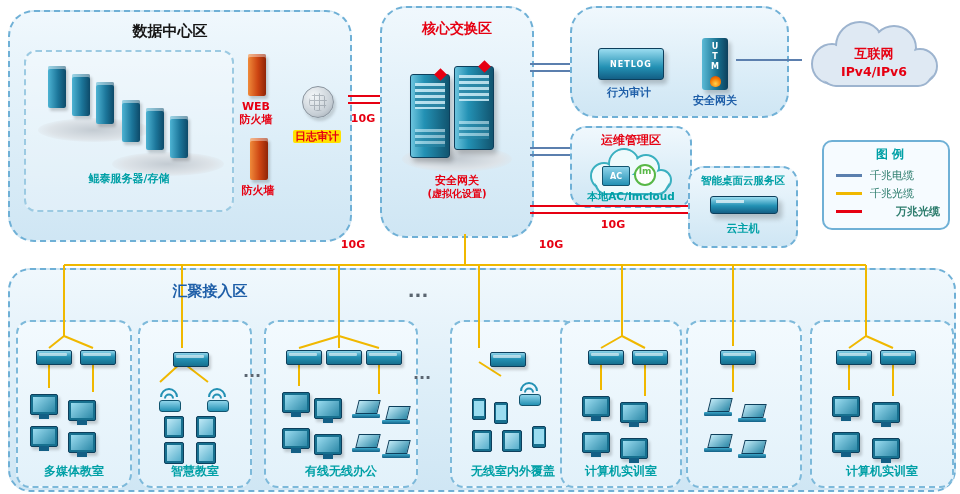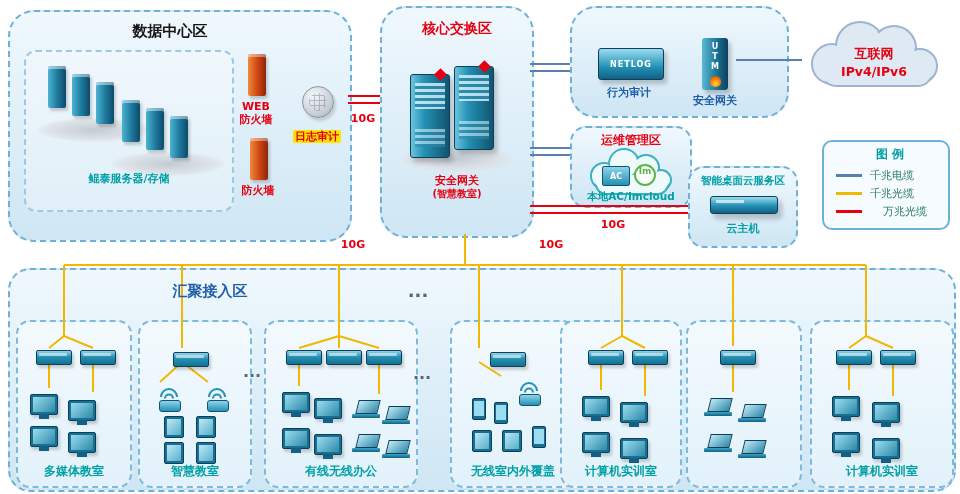--- a/index.html
+++ b/index.html
@@ -122,21 +122,21 @@
   <div class="zone" style="left:380px;top:6px;width:150px;height:228px;">
     <div class="lbl t-red" style="left:0;top:12px;width:150px;font-size:14px;">核心交换区</div>
     <div class="eshadow" style="left:20px;top:138px;width:110px;height:26px;"></div>
     <div class="dev coresw" style="left:28px;top:66px;">
         <span class="tag"></span>
       </div>
     <div class="dev coresw" style="left:72px;top:58px;">
         <span class="tag"></span>
       </div>
     <div class="lbl t-red" style="left:0;top:166px;width:150px;font-size:11px;">安全网关</div>
-    <div class="lbl t-red" style="left:0;top:180px;width:150px;font-size:10px;">(智慧教室)</div>
+    <div class="lbl t-red" style="left:0;top:180px;width:150px;font-size:10px;">(虚拟化设置)</div>
   </div>
 
   <div class="zone" style="left:570px;top:6px;width:215px;height:108px;">
     <div class="dev netlog" style="left:26px;top:40px;">
       <span>NETLOG</span>
     </div>
     <div class="lbl t-blue" style="left:14px;top:78px;width:86px;font-size:11px;">行为审计</div>
     <div class="dev utm" style="left:130px;top:30px;">
       <span class="vtext">UTM</span>
       <span class="flame"></span>
@@ -198,21 +198,21 @@
     <div class="lbl t-teal" style="left:0;top:54px;width:106px;font-size:11px;">云主机</div>
   </div>
 
   <div class="legendbox" style="left:822px;top:140px;width:124px;height:86px;">
     <div class="lbl t-teal" style="left:0;top:5px;width:132px;font-size:12px;">图 例</div>
     <div class="legend-line" style="left:12px;top:32px;border-color:#5b7fae;"></div>
     <div class="lbl t-green" style="left:46px;top:27px;width:70px;font-size:11px;text-align:left;font-weight:normal;">千兆电缆</div>
     <div class="legend-line" style="left:12px;top:50px;border-color:#f0b800;"></div>
     <div class="lbl t-green" style="left:46px;top:45px;width:70px;font-size:11px;text-align:left;font-weight:normal;">千兆光缆</div>
     <div class="legend-line" style="left:12px;top:68px;border-color:#e60012;"></div>
-    <div class="lbl t-green" style="left:46px;top:63px;width:70px;font-size:11px;text-align:center;font-weight:normal;">万兆光缆</div>
+    <div class="lbl t-green" style="left:46px;top:63px;width:70px;font-size:11px;text-align:right;font-weight:bold;">万兆光缆</div>
   </div>
 
   <div class="zone" style="left:8px;top:268px;width:944px;height:220px;border-radius:22px;">
     <div class="lbl t-blue" style="left:110px;top:12px;width:180px;font-size:15px;">汇聚接入区</div>
     <div class="lbl t-gray" style="left:388px;top:10px;width:40px;font-size:18px;">...</div>
     <div class="lbl t-gray" style="left:228px;top:92px;width:28px;font-size:16px;">...</div>
     <div class="lbl t-gray" style="left:398px;top:94px;width:28px;font-size:16px;">...</div>
 
     <div class="room" style="left:6px;top:50px;width:112px;height:164px;">
       <div class="dev sw" style="left:18px;top:28px;"></div>

